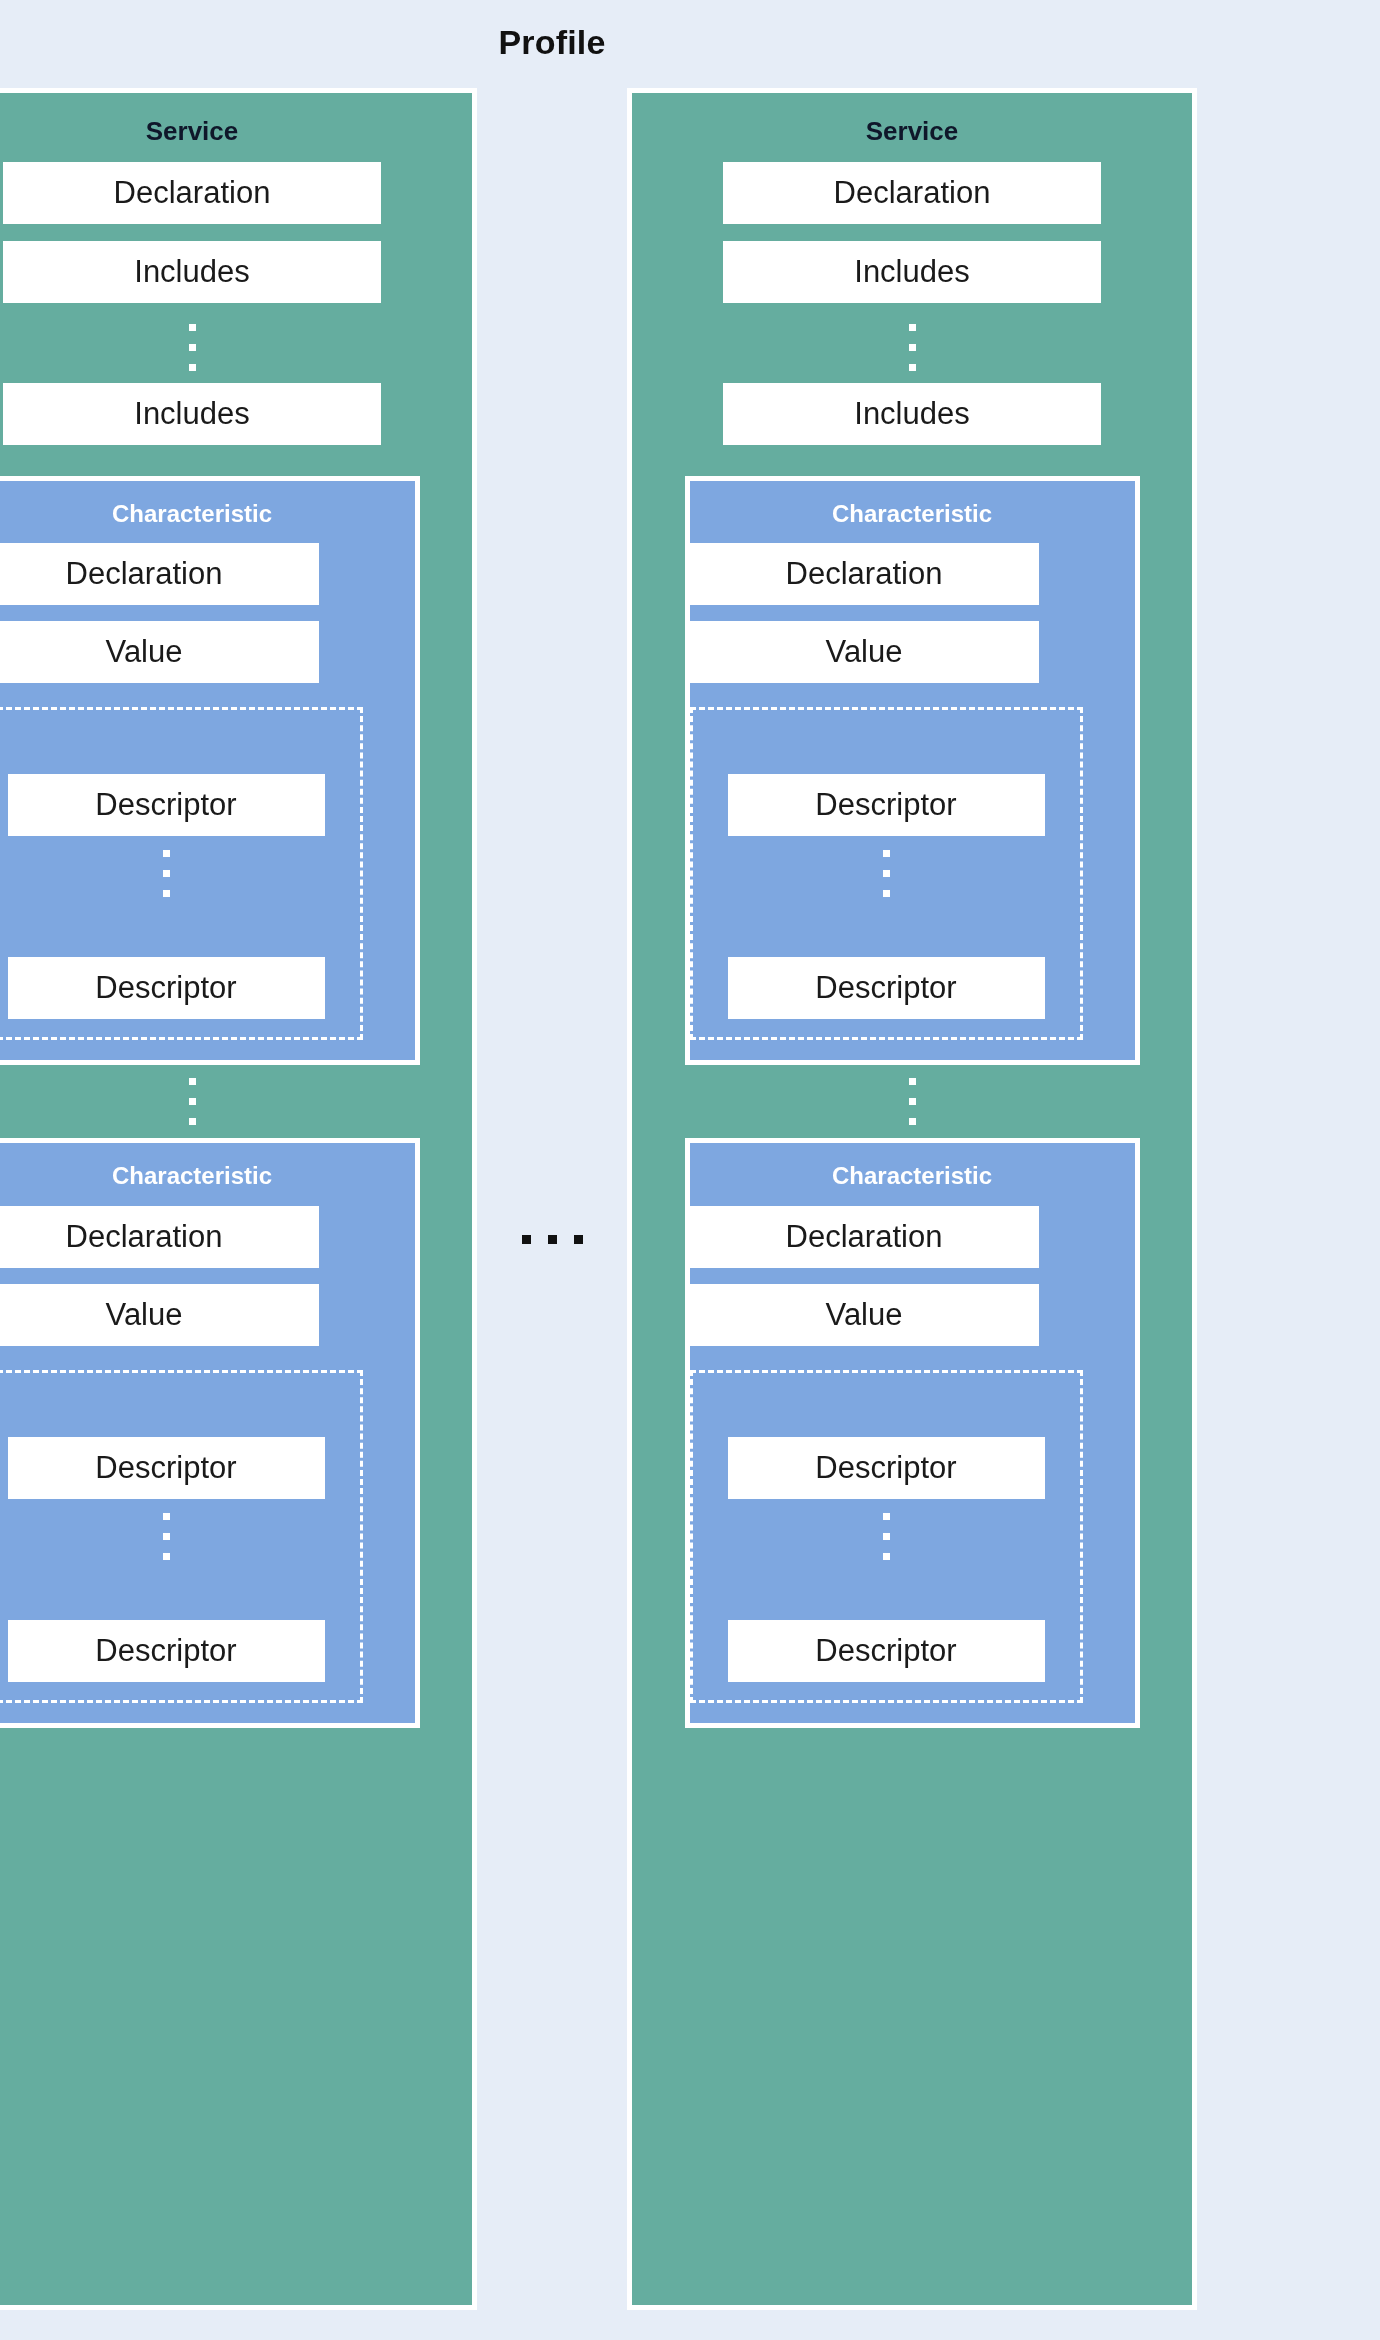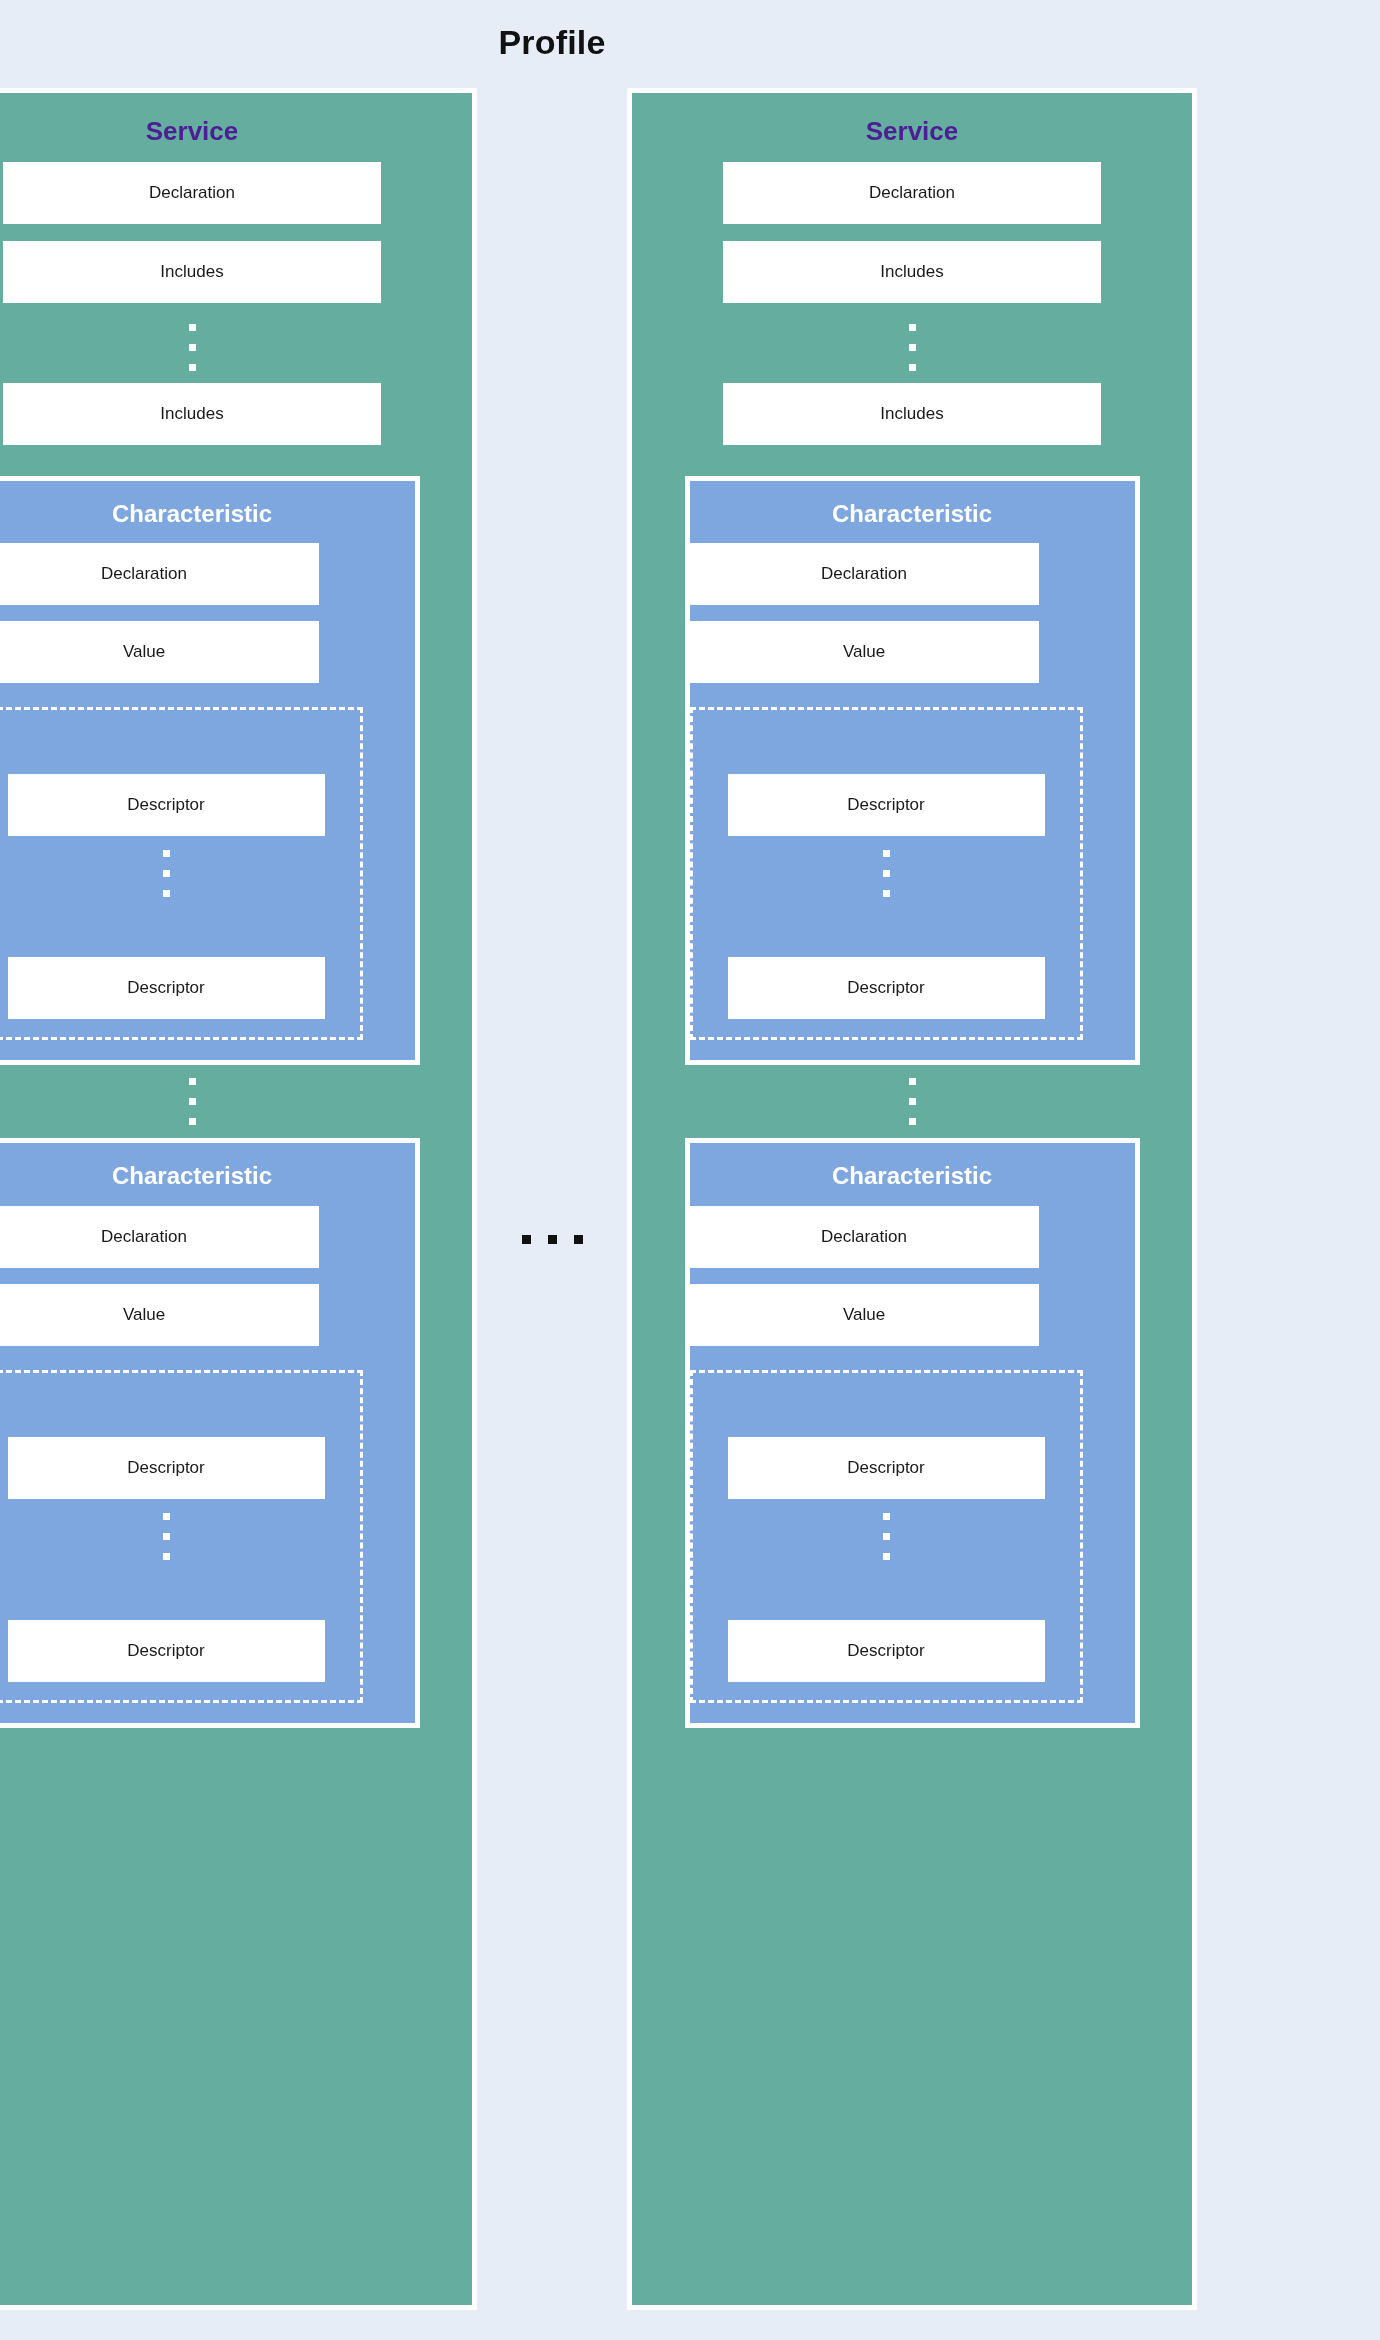--- a/index.html
+++ b/index.html
@@ -50,33 +50,33 @@
     box-sizing: border-box;
     flex: 0 0 570px;
     width: 570px;
     display: flex;
     flex-direction: column;
     align-items: center;
     padding: 16px 0 24px 0;
   }
 
   .service-title {
-    color: #4c1d95;
+    color: #0f172a;
     font-size: 26px;
     font-weight: bold;
     text-align: center;
     margin: 8px 0 16px 0;
     line-height: 1.1;
   }
 
   
   .field {
     background: #ffffff;
     color: #1a1a1a;
-    font-size: 17px;
+    font-size: 31px;
     text-align: center;
     box-sizing: border-box;
     display: flex;
     align-items: center;
     justify-content: center;
   }
 
   .service-field {
     width: 378px;
     height: 62px;

